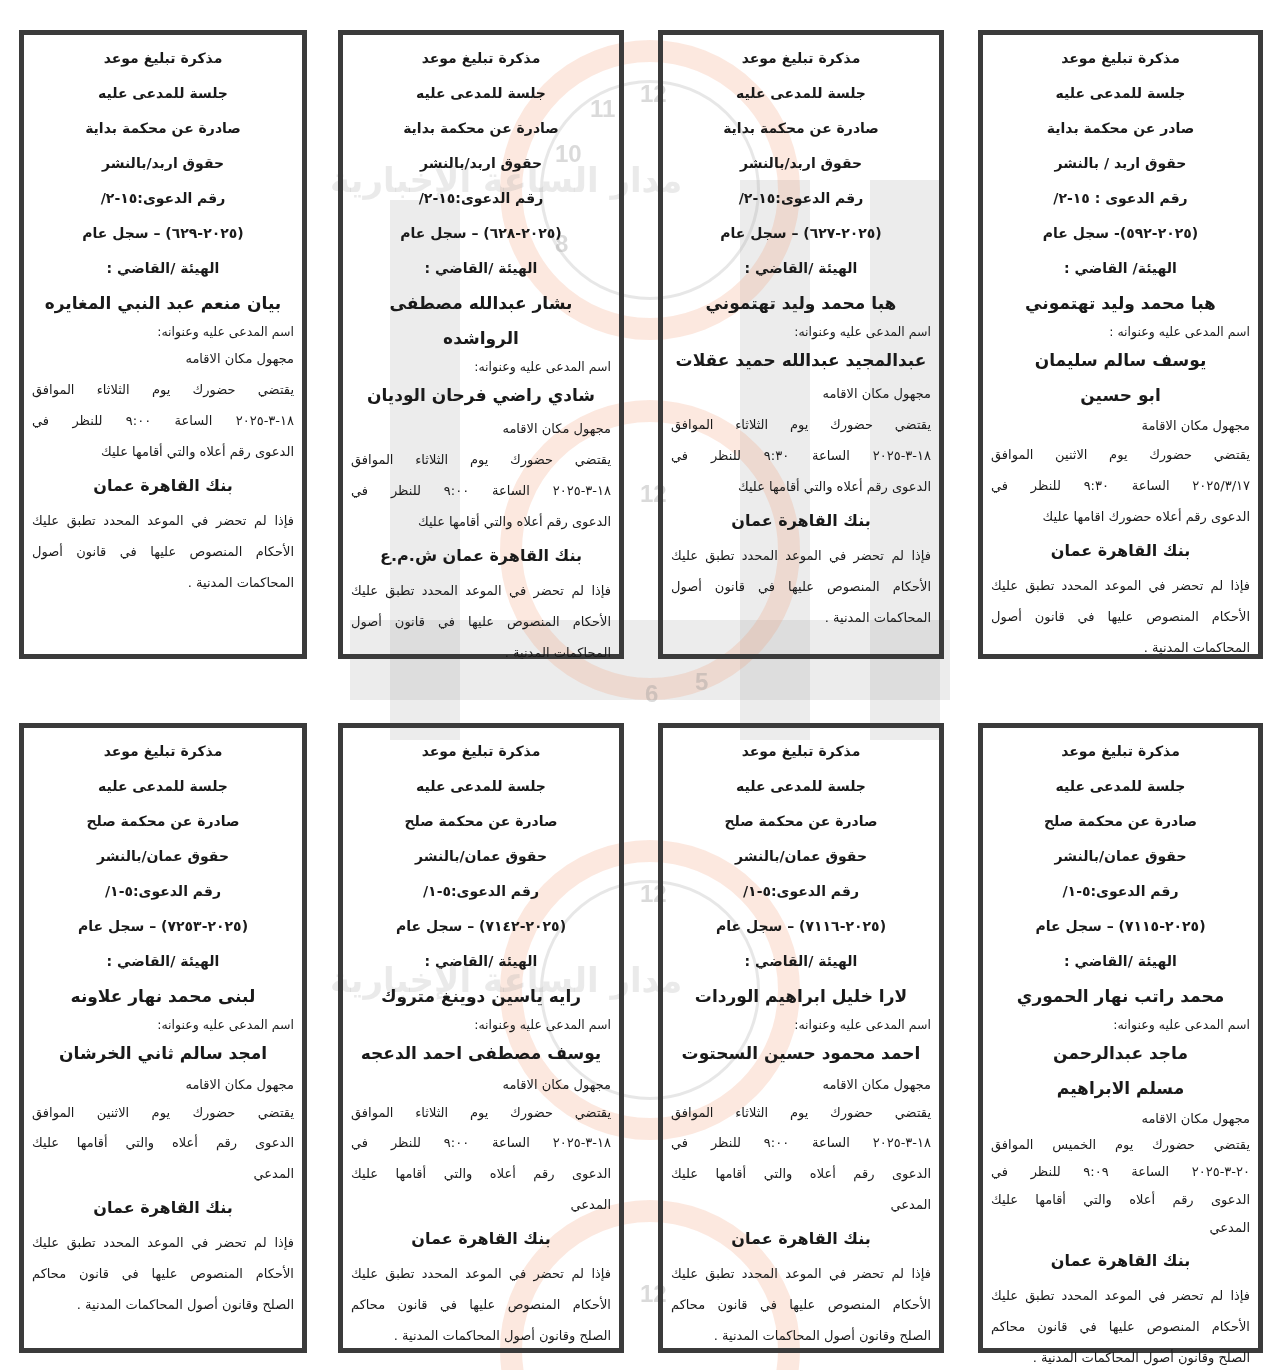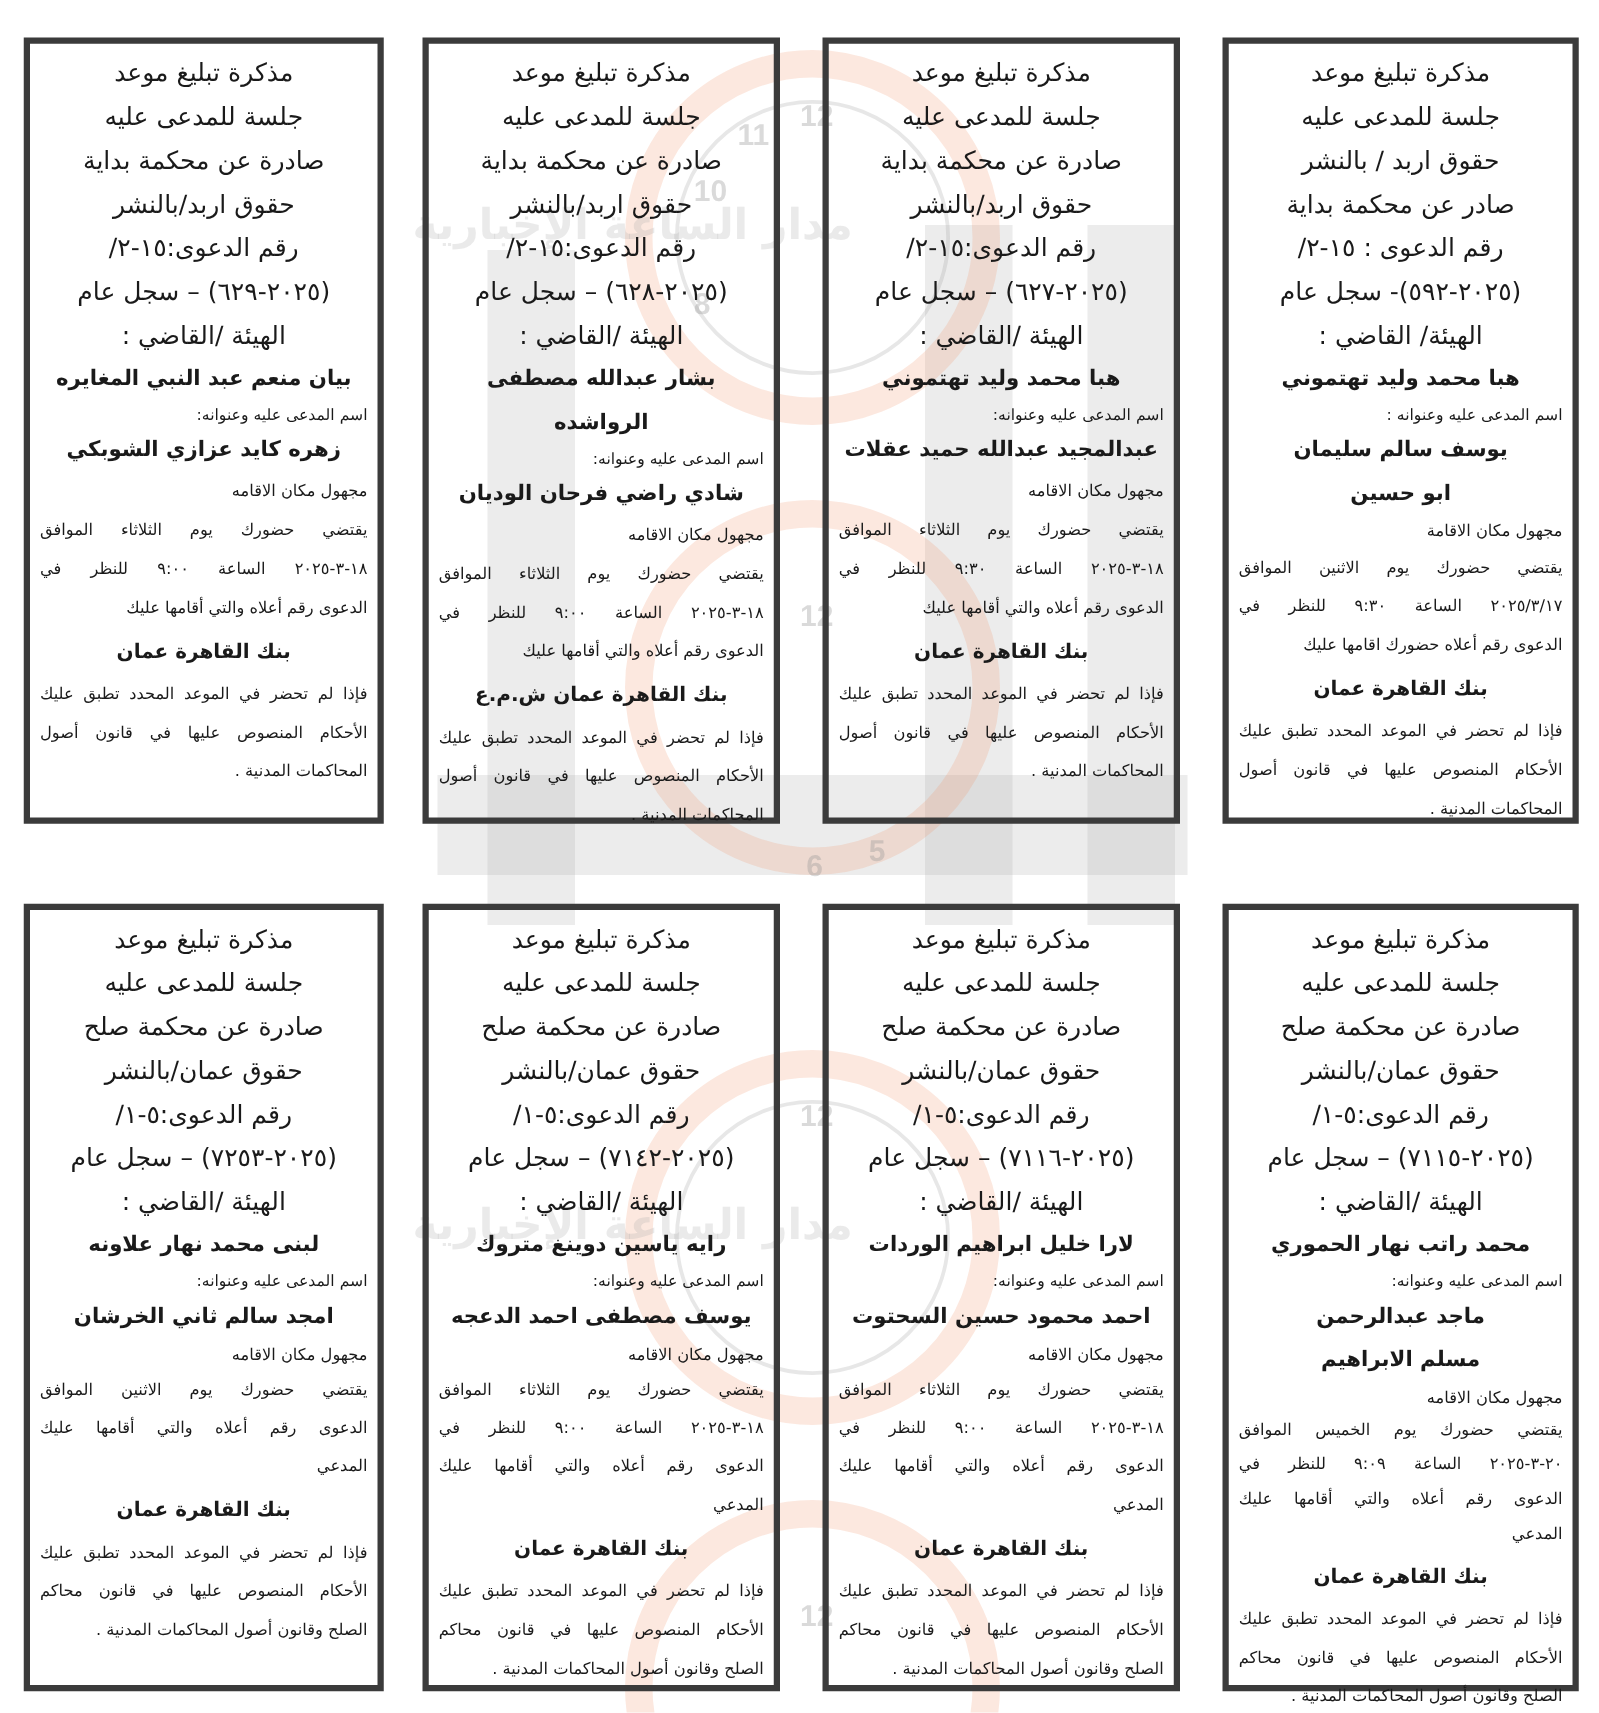--- a/index.html
+++ b/index.html
@@ -33,21 +33,21 @@
 
     
     .notice {
       position: absolute; z-index: 1;
       border: 5px solid #3b3b3b;
       background: transparent;
       direction: rtl;
       padding: 6px 8px 6px 8px;
     }
     .notice .h {
-      text-align: center; font-weight: normal; font-size: 20px;
+      text-align: center; font-weight: bold; font-size: 14px;
       line-height: 35px; white-space: nowrap;
     }
     .notice .lbl { font-size: 12.5px; line-height: 22px; text-align: right; white-space: nowrap; }
     .notice .name { text-align: center; font-weight: bold; font-size: 17px; line-height: 35px; white-space: nowrap; }
     .notice .body {
       font-size: 13px; line-height: 31px; text-align: justify;
       text-align-last: right; white-space: nowrap;
     }
     .notice .body.just { text-align-last: justify; }
     .notice .bank { text-align: center; font-weight: bold; font-size: 16px; line-height: 38px; white-space: nowrap; }
@@ -84,22 +84,22 @@
     <span class="wm-num" style="left:640px;top:480px;">12</span>
     <span class="wm-num" style="left:640px;top:880px;">12</span>
     <span class="wm-num" style="left:640px;top:1280px;">12</span>
     <span class="wm-text" style="left:330px;top:160px;">مدار الساعة الإخبارية</span>
     <span class="wm-text" style="left:330px;top:960px;">مدار الساعة الإخبارية</span>
   </div>
 
   <div class="notice top c1">
     <div class="h">مذكرة تبليغ موعد</div>
     <div class="h">جلسة للمدعى عليه</div>
+    <div class="h">صادر عن محكمة بداية</div>
     <div class="h">حقوق اربد  /  بالنشر</div>
-    <div class="h">صادر عن محكمة بداية</div>
     <div class="h">رقم الدعوى  : ١٥-٢/</div>
     <div class="h">(٢٠٢٥-٥٩٢)- سجل عام</div>
     <div class="h">الهيئة/ القاضي  :</div>
     <div class="name">هبا محمد وليد تهتموني</div>
     <div class="lbl">اسم المدعى عليه وعنوانه  :</div>
     <div class="name">يوسف سالم سليمان</div>
     <div class="name">ابو حسين</div>
     <div class="body" style="line-height:26px;">مجهول مكان الاقامة</div>
     <div class="body just">يقتضي حضورك يوم الاثنين الموافق</div>
     <div class="body just">٢٠٢٥/٣/١٧ الساعة ٩:٣٠ للنظر في</div>
@@ -156,21 +156,20 @@
   <div class="notice top c4">
     <div class="h">مذكرة تبليغ موعد</div>
     <div class="h">جلسة للمدعى عليه</div>
     <div class="h">صادرة عن محكمة بداية</div>
     <div class="h">حقوق اربد/بالنشر</div>
     <div class="h">رقم الدعوى:١٥-٢/</div>
     <div class="h">(٢٠٢٥-٦٢٩) – سجل عام</div>
     <div class="h">الهيئة /القاضي :</div>
     <div class="name">بيان منعم عبد النبي المغايره</div>
     <div class="lbl">اسم المدعى عليه وعنوانه:</div>
-    <div class="name">زهره كايد عزازي الشوبكي</div>
     <div class="body">مجهول مكان الاقامه</div>
     <div class="body just">يقتضي حضورك يوم الثلاثاء الموافق</div>
     <div class="body just">١٨-٣-٢٠٢٥ الساعة ٩:٠٠ للنظر في</div>
     <div class="body">الدعوى رقم أعلاه والتي أقامها عليك</div>
     <div class="bank">بنك القاهرة عمان</div>
     <div class="body just">فإذا لم تحضر في الموعد المحدد تطبق عليك</div>
     <div class="body just">الأحكام المنصوص عليها في قانون أصول</div>
     <div class="body">المحاكمات المدنية .</div>
   </div>
 

